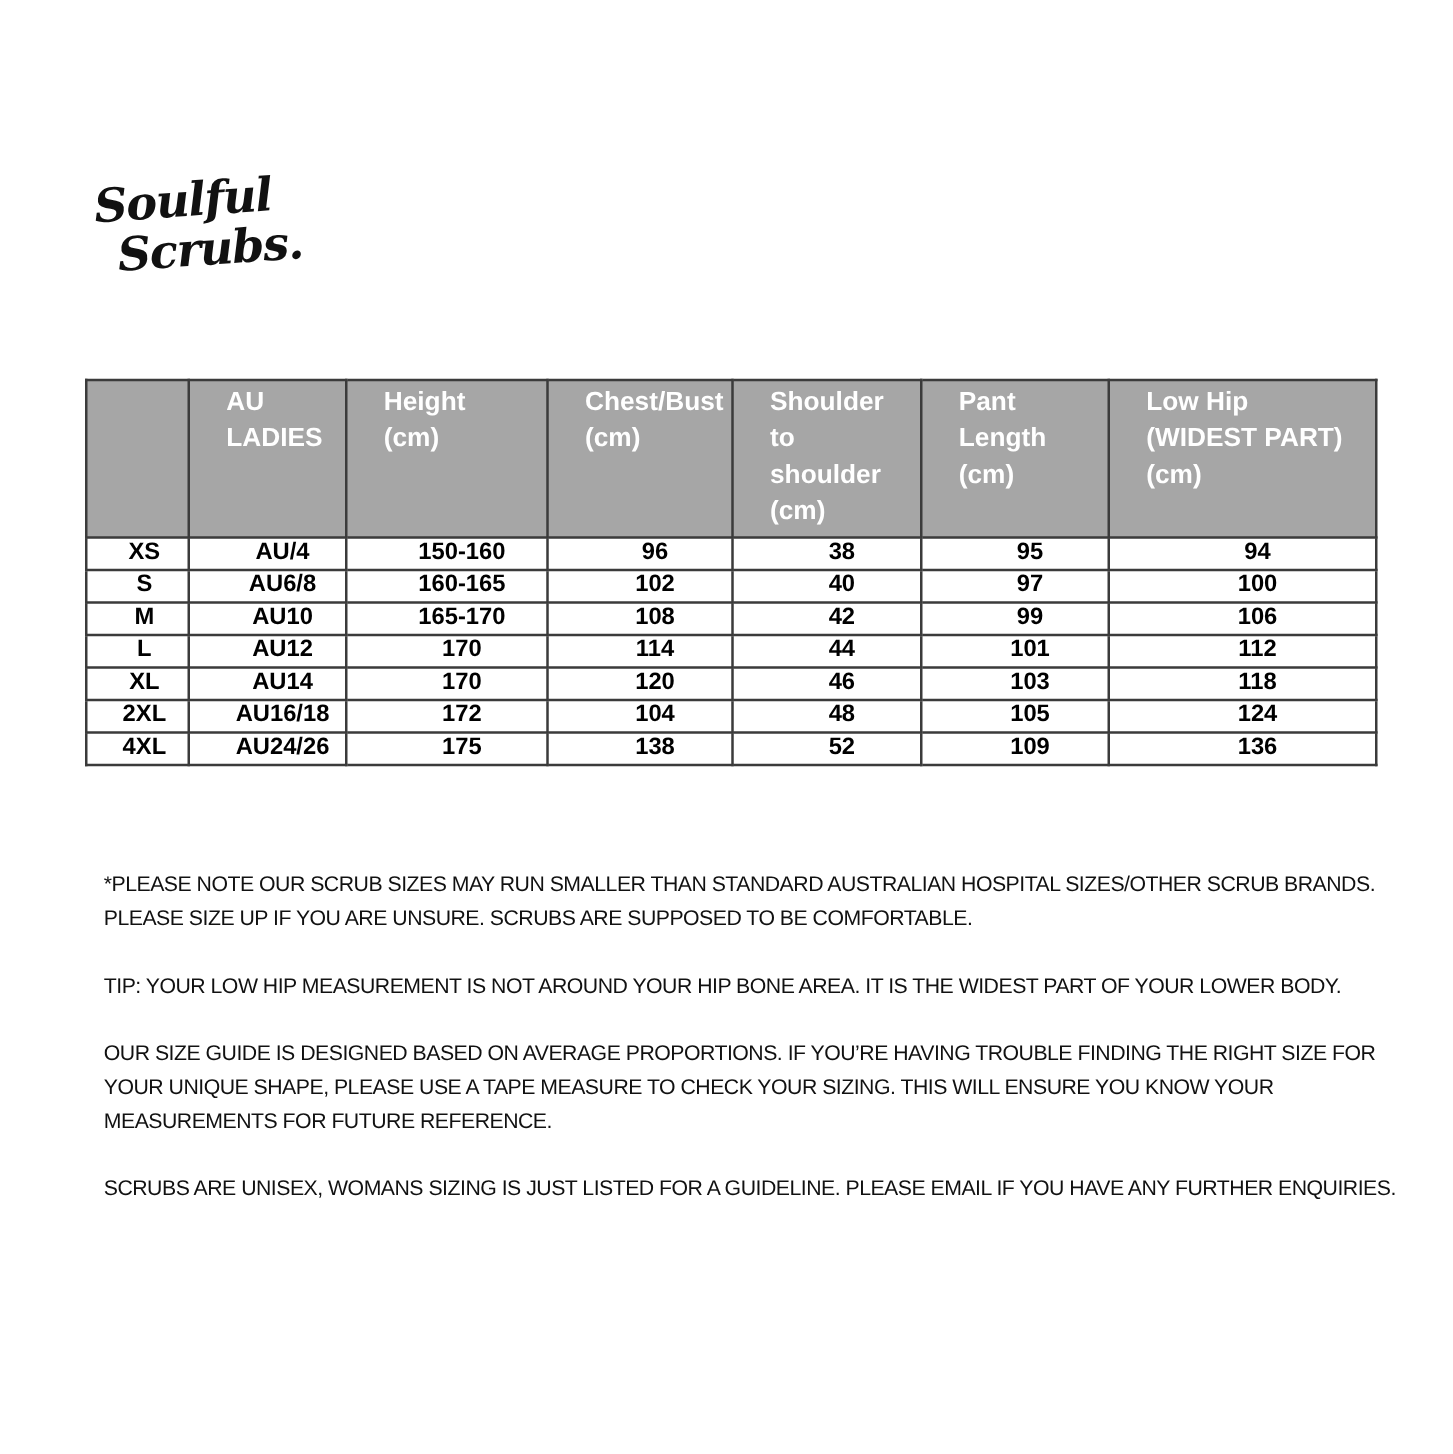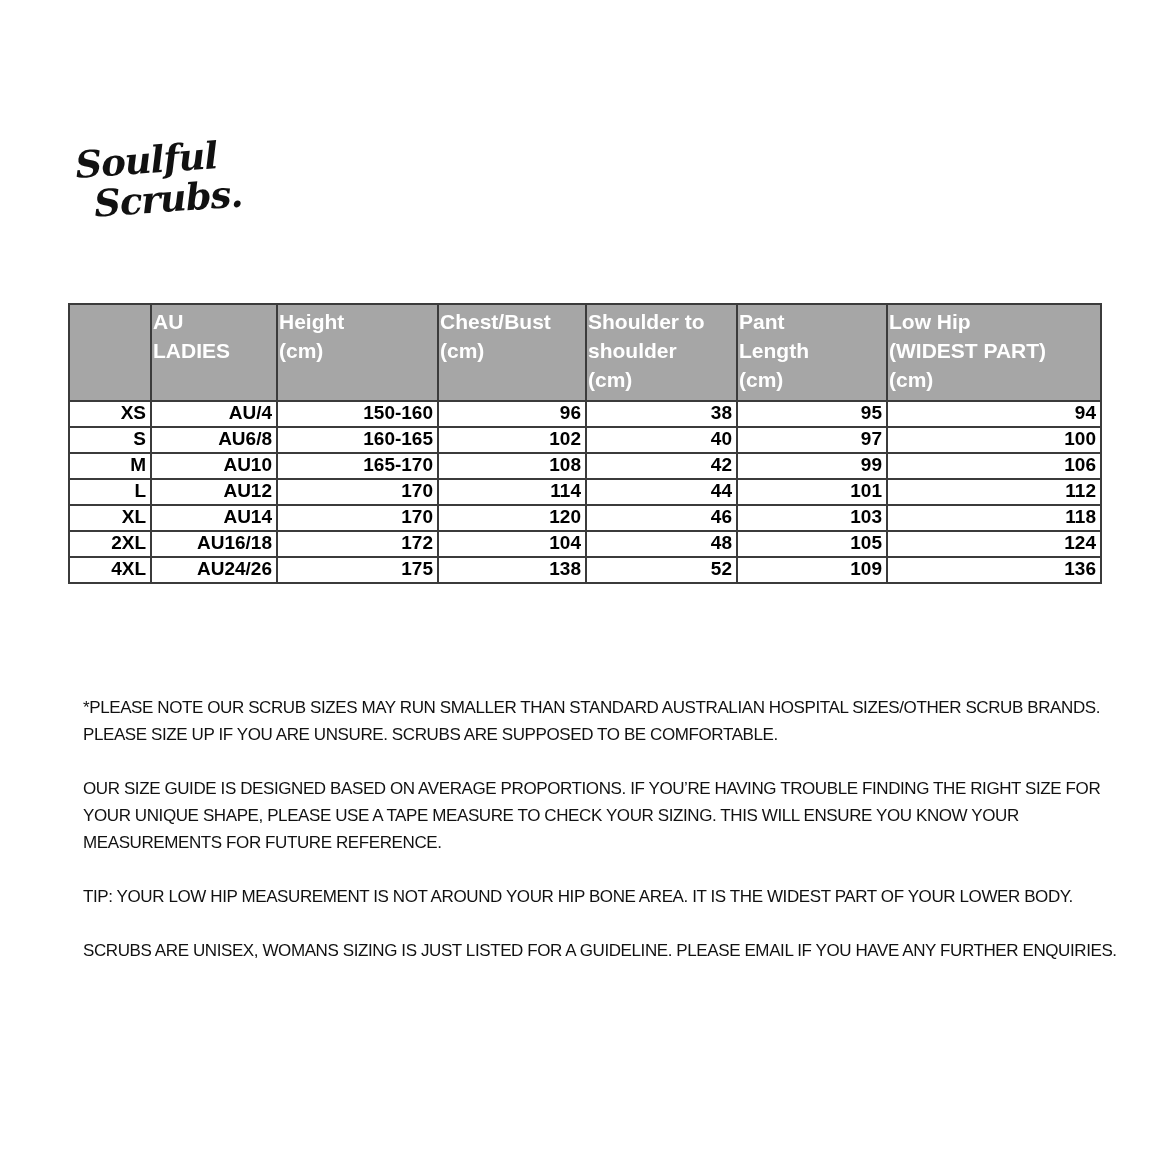--- a/index.html
+++ b/index.html
@@ -60,31 +60,31 @@
     box-sizing: border-box;
   }
   table.size-table thead th {
     background: var(--header-fill, #a6a6a6);
     color: var(--header-text, #ffffff);
     font-size: 21px;
     line-height: 29px;
     font-weight: 700;
     text-align: left;
     vertical-align: top;
-    padding: 2px 6px 6px 1px;
+    padding: 2px 6px 6px 29px;
     height: 87px;
     white-space: pre-line;
     letter-spacing: 0px;
   }
   table.size-table tbody th,
   table.size-table tbody td {
     background: #ffffff;
     font-size: 19px;
     font-weight: 700;
-    text-align: right;
+    text-align: center;
     vertical-align: middle;
     padding: 0 4px 2px 28px;
     height: 14px;
     white-space: nowrap;
   }
   table.size-table tbody th { padding-left: 15px; }
 
   
   .notes {
     position: absolute;
@@ -203,18 +203,18 @@
           <td>138</td>
           <td>52</td>
           <td>109</td>
           <td>136</td>
         </tr>
       </tbody>
   </table>
 
   <div class="notes">
     <p>*PLEASE NOTE OUR SCRUB SIZES MAY RUN SMALLER THAN STANDARD AUSTRALIAN HOSPITAL SIZES/OTHER SCRUB BRANDS. PLEASE SIZE UP IF YOU ARE UNSURE. SCRUBS ARE SUPPOSED TO BE COMFORTABLE.</p>
+    <p>TIP: YOUR LOW HIP MEASUREMENT IS NOT AROUND YOUR HIP BONE AREA. IT IS THE WIDEST PART OF YOUR LOWER BODY.</p>
     <p>OUR SIZE GUIDE IS DESIGNED BASED ON AVERAGE PROPORTIONS. IF YOU’RE HAVING TROUBLE FINDING THE RIGHT SIZE FOR YOUR UNIQUE SHAPE, PLEASE USE A TAPE MEASURE TO CHECK YOUR SIZING. THIS WILL ENSURE YOU KNOW YOUR MEASUREMENTS FOR FUTURE REFERENCE.</p>
-    <p>TIP: YOUR LOW HIP MEASUREMENT IS NOT AROUND YOUR HIP BONE AREA. IT IS THE WIDEST PART OF YOUR LOWER BODY.</p>
     <p>SCRUBS ARE UNISEX, WOMANS SIZING IS JUST LISTED FOR A GUIDELINE. PLEASE EMAIL IF YOU HAVE ANY FURTHER ENQUIRIES.</p>
   </div>
 
 </div>
 
 </body></html>

